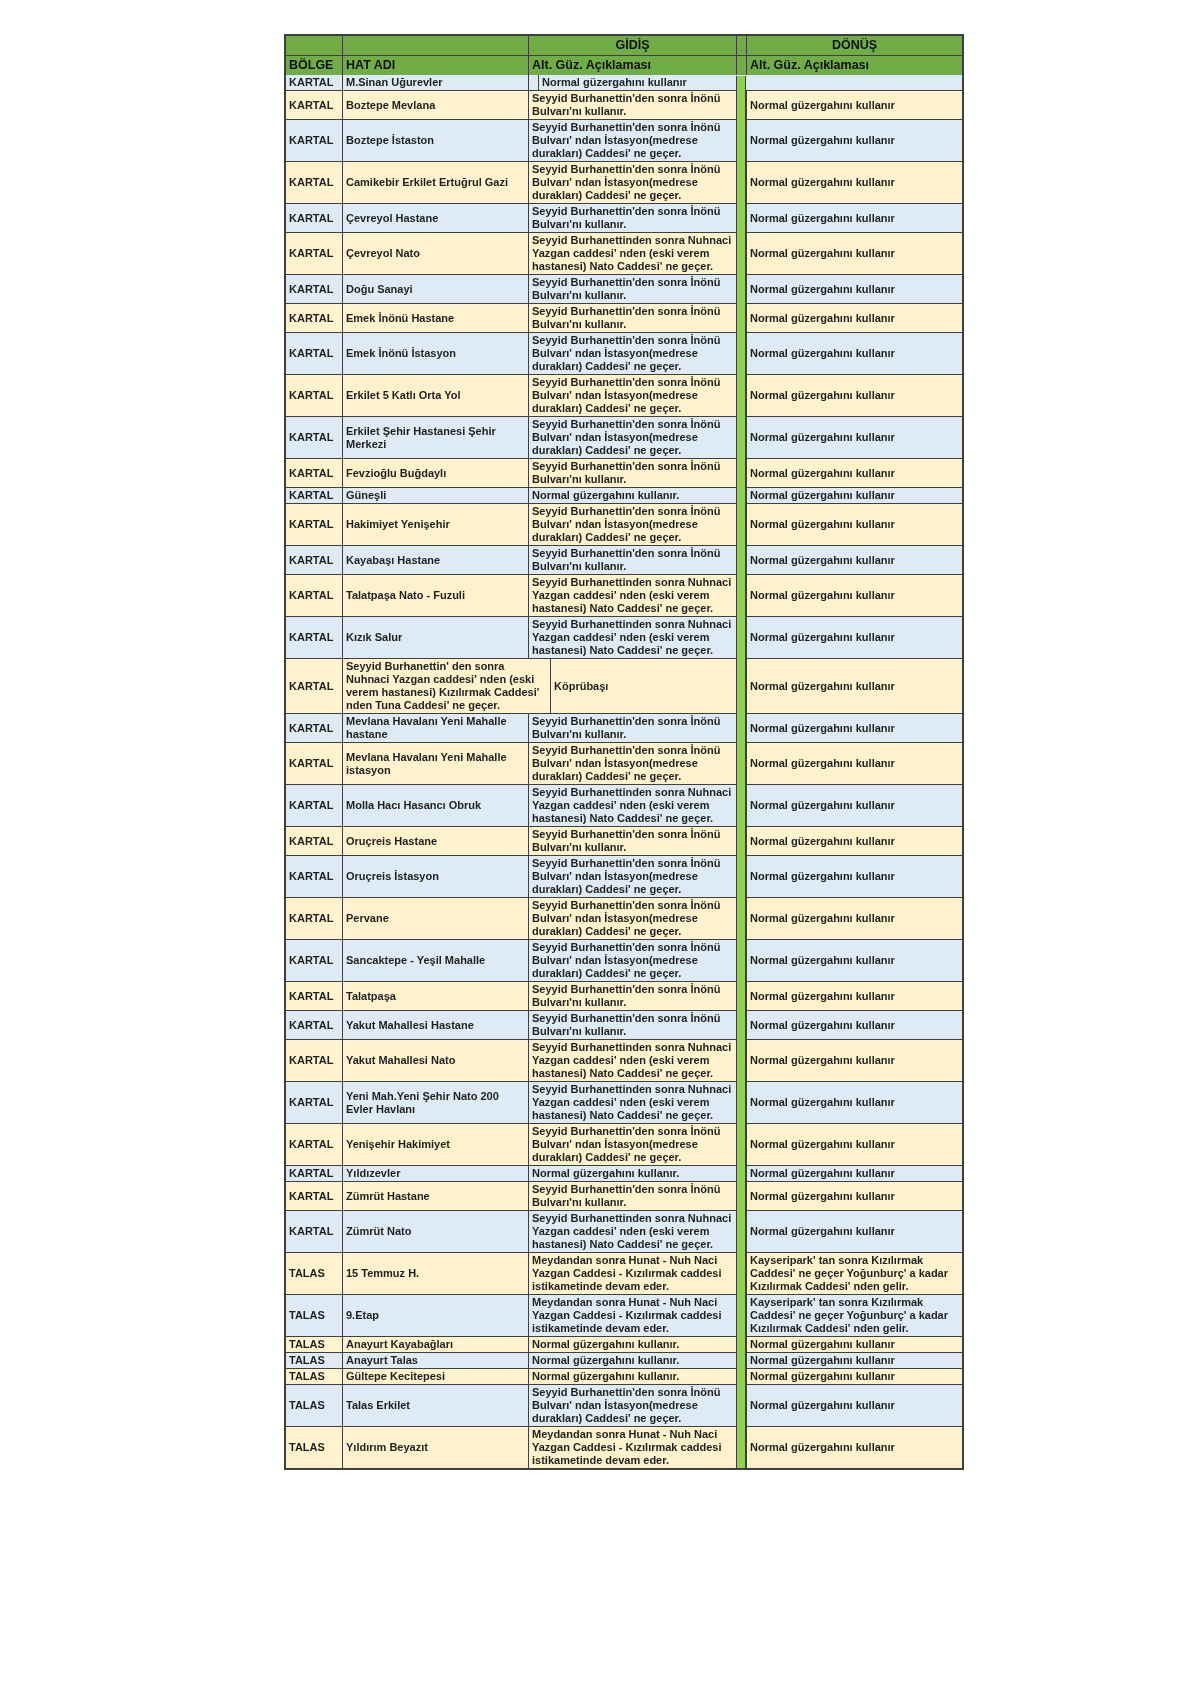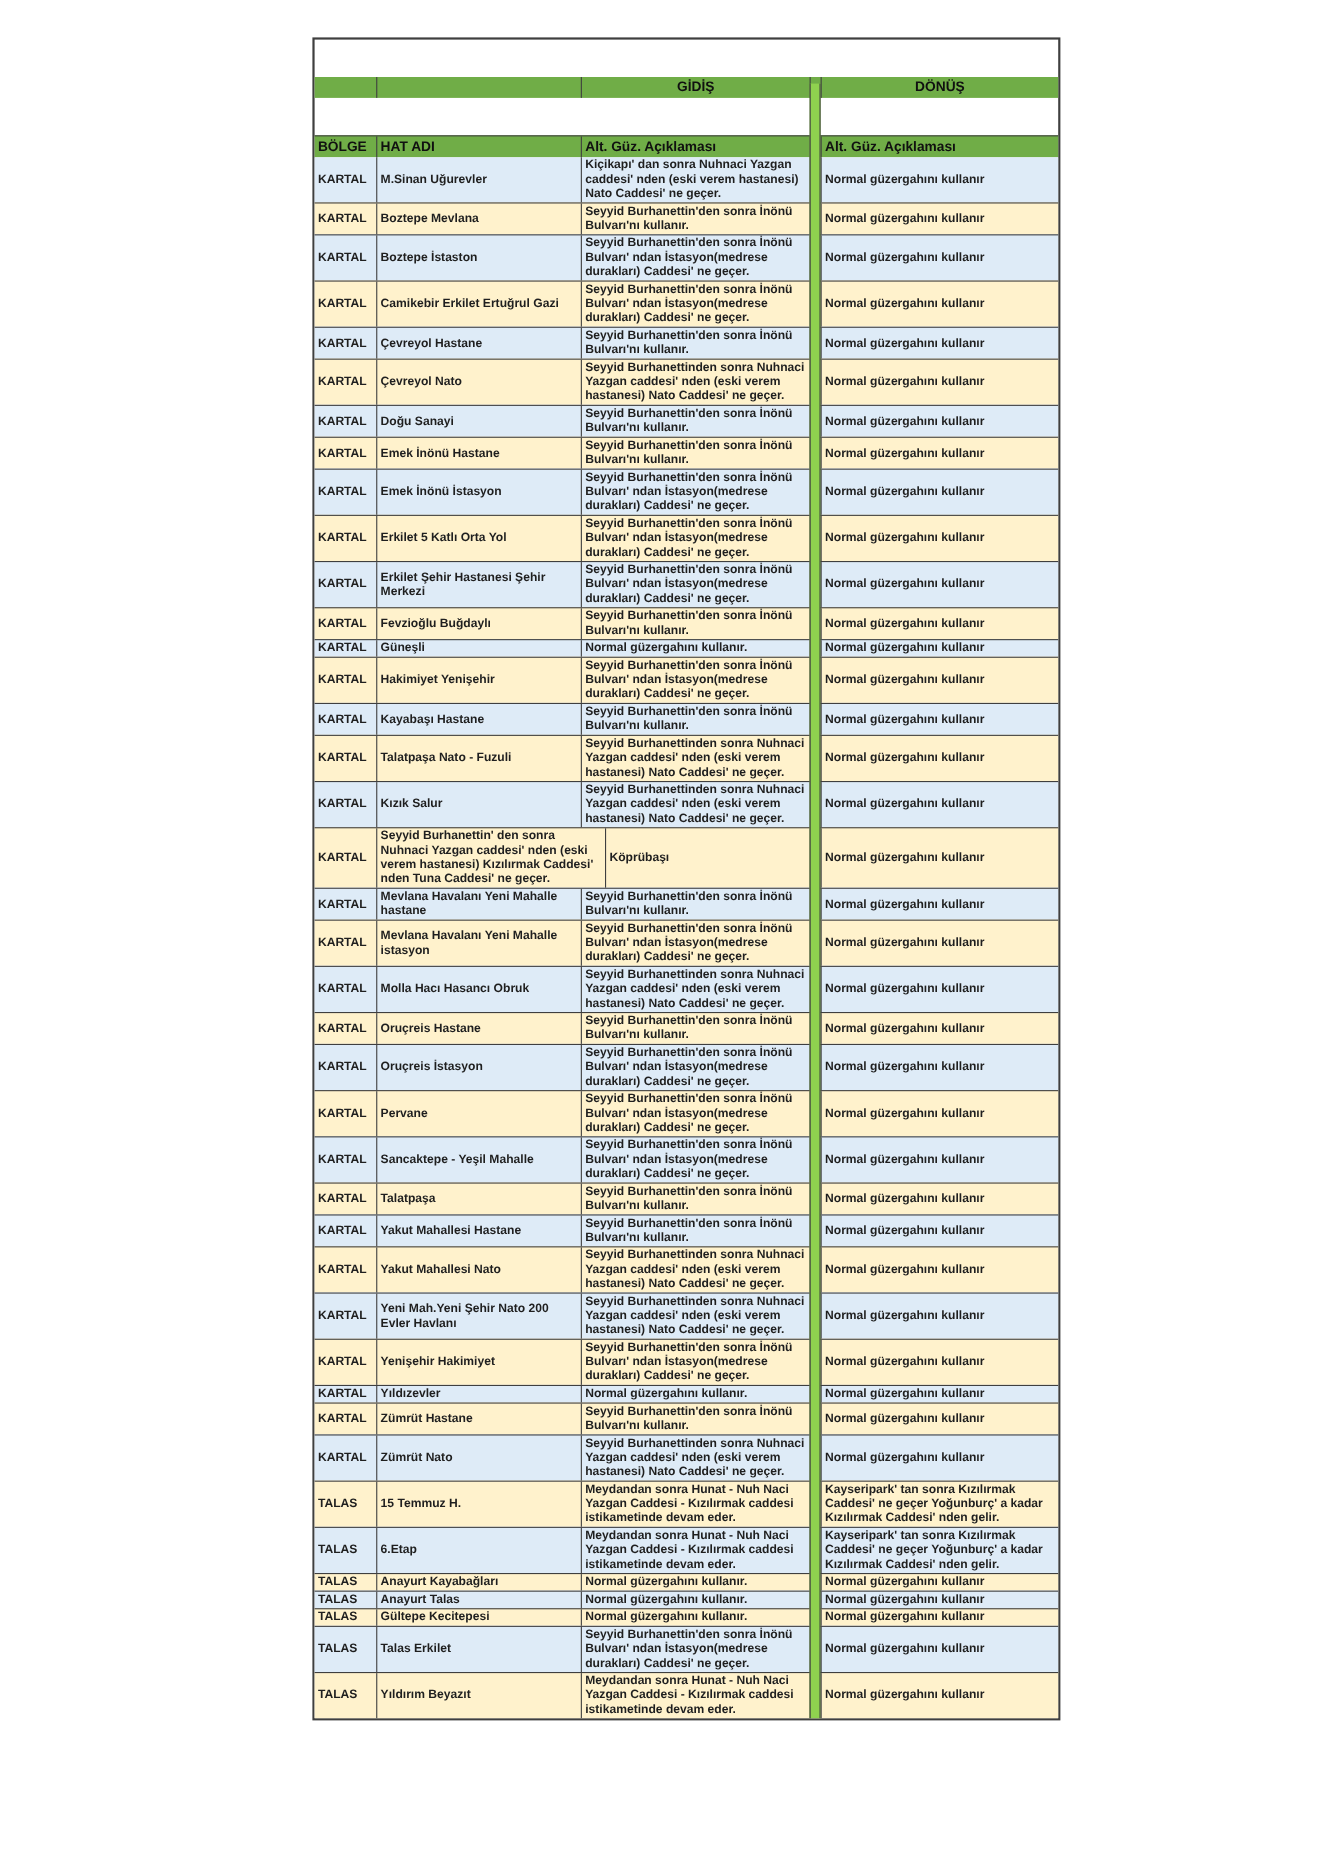--- a/index.html
+++ b/index.html
@@ -47,21 +47,21 @@
     display: flex;
     align-items: center;
     line-height: 13px;
   }
   .cell + .cell { border-left: 1px solid var(--border_dark); }
   .c-bolge { width: 56px; text-align: center; }
   .c-hat   { width: 186px; }
   .c-gidis { width: 208px; }
   .c-sep   { width: 10px; padding: 0; }
   .c-donus { flex: 1; }
-  .hdr { background: var(--header_green); min-height: 19px; margin-top: 34px; }
+  .hdr { background: var(--header_green); min-height: 19px; }
   .hdr .cell { line-height: 15px; font-size: 12.5px; color: #101010; }
   .hdr .centered { justify-content: center; }
   .row-blue  { background: var(--row_blue); }
   .row-cream { background: var(--row_cream); }
   .sep-strip {
     position: absolute;
     left: 450px;
     width: 10px;
     top: 40px;
     bottom: 0;
@@ -92,21 +92,20 @@
       <div class="cell c-hat">HAT ADI</div>
       <div class="cell c-gidis">Alt. Güz. Açıklaması</div>
       <div class="cell c-sep"></div>
       <div class="cell c-donus">Alt. Güz. Açıklaması</div>
     </div>
 
     <div id="rows-host">
         <div class="row row-blue">
     <div class="cell c-bolge">KARTAL</div>
     <div class="cell c-hat">M.Sinan Uğurevler</div>
-    <div class="cell c-gidis">Kiçikapı' dan sonra Nuhnaci Yazgan caddesi' nden (eski verem hastanesi) Nato Caddesi' ne geçer.</div>
     <div class="cell c-sep"></div>
     <div class="cell c-donus">Normal güzergahını kullanır</div>
   </div>
         <div class="row row-cream">
     <div class="cell c-bolge">KARTAL</div>
     <div class="cell c-hat">Boztepe Mevlana</div>
     <div class="cell c-gidis">Seyyid Burhanettin'den sonra İnönü Bulvarı'nı kullanır.</div>
     <div class="cell c-sep"></div>
     <div class="cell c-donus">Normal güzergahını kullanır</div>
   </div>
@@ -329,21 +328,21 @@
   </div>
         <div class="row row-cream">
     <div class="cell c-bolge">TALAS</div>
     <div class="cell c-hat">15 Temmuz H.</div>
     <div class="cell c-gidis">Meydandan sonra Hunat - Nuh Naci Yazgan Caddesi - Kızılırmak caddesi istikametinde devam eder.</div>
     <div class="cell c-sep"></div>
     <div class="cell c-donus">Kayseripark' tan sonra Kızılırmak Caddesi' ne geçer Yoğunburç' a kadar Kızılırmak Caddesi' nden gelir.</div>
   </div>
         <div class="row row-blue">
     <div class="cell c-bolge">TALAS</div>
-    <div class="cell c-hat">6.Etap</div>
+    <div class="cell c-hat">9.Etap</div>
     <div class="cell c-gidis">Meydandan sonra Hunat - Nuh Naci Yazgan Caddesi - Kızılırmak caddesi istikametinde devam eder.</div>
     <div class="cell c-sep"></div>
     <div class="cell c-donus">Kayseripark' tan sonra Kızılırmak Caddesi' ne geçer Yoğunburç' a kadar Kızılırmak Caddesi' nden gelir.</div>
   </div>
         <div class="row row-cream">
     <div class="cell c-bolge">TALAS</div>
     <div class="cell c-hat">Anayurt Kayabağları</div>
     <div class="cell c-gidis">Normal güzergahını kullanır.</div>
     <div class="cell c-sep"></div>
     <div class="cell c-donus">Normal güzergahını kullanır</div>

